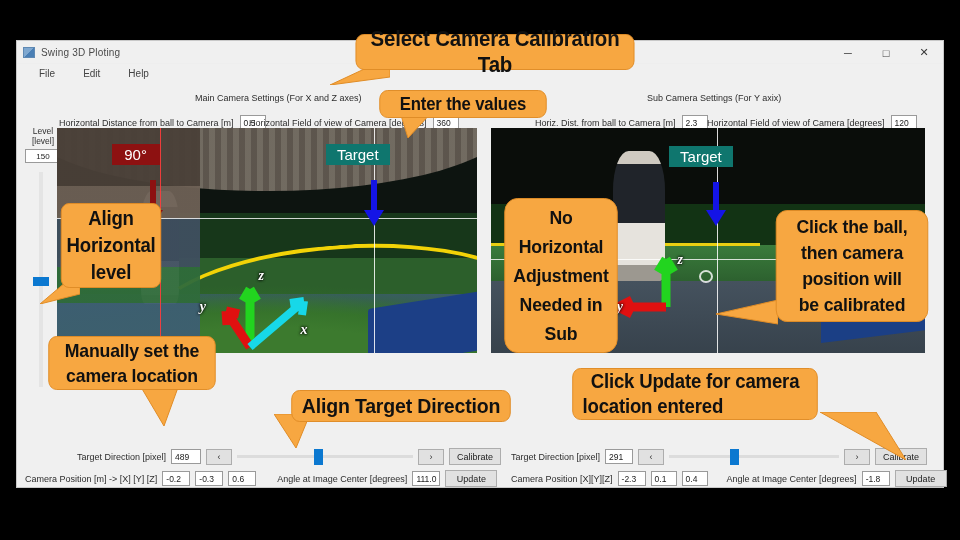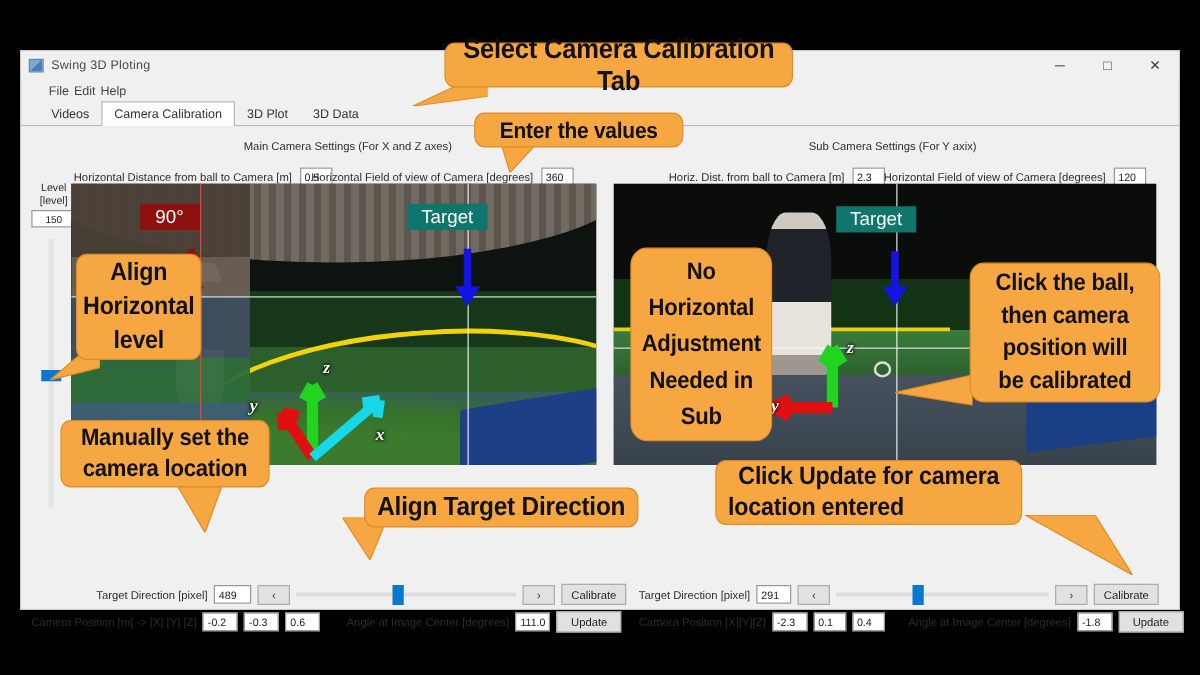--- a/index.html
+++ b/index.html
@@ -23,21 +23,21 @@
     width:12px; height:11px; margin-left:6px; margin-right:6px;
     background:linear-gradient(135deg,#7fa8d0 0 50%, #4a7fb5 50% 100%);
     border:1px solid #5f89b3;
   }
   .title-text { font-size:10px; color:#4a4a4a; letter-spacing:.2px; }
   .win-buttons { position:absolute; right:0; top:0; height:23px; display:flex; }
   .win-btn {
     width:38px; height:23px; display:flex; align-items:center; justify-content:center;
     font-size:11px; color:#3a3a3a;
   }
-  .menubar { height:18px; display:flex; align-items:center; padding-left:22px; gap:4px;text-align:right; }
+  .menubar { height:18px; display:flex; align-items:center; padding-left:22px; gap:28px;text-align:right; }
   .menu-item { font-size:10px; color:#444; }
 
   .tabstrip {
     height:19px; display:flex; align-items:flex-end; padding-left:14px;
     border-bottom:1px solid #b9b9b9; position:relative;
   }
   .tab {
     font-size:10px; color:#333; padding:3px 9px 3px 9px; height:19px;
     display:flex; align-items:center; border:1px solid transparent;
     border-bottom:none; background:transparent;
@@ -197,26 +197,20 @@
         <div class="win-btn">✕</div>
       </div>
     </div>
 
     <div class="menubar">
       <div class="menu-item">File</div>
       <div class="menu-item">Edit</div>
       <div class="menu-item">Help</div>
     </div>
 
-    <div class="tabstrip">
-      <div class="tab">Videos</div>
-      <div class="tab active">Camera Calibration</div>
-      <div class="tab">3D Plot</div>
-      <div class="tab">3D Data</div>
-    </div>
 
     <div class="content">
 
       <div class="sec-title" style="left:178px; top:11px;">Main Camera Settings (For X and Z axes)</div>
 
       <div class="setting-row" style="left:42px; top:33px;">
         <span class="setting-label">Horizontal Distance from ball to Camera [m]</span>
         <span class="tbox">0.5</span>
       </div>
       <div class="setting-row" style="left:232px; top:33px;">

